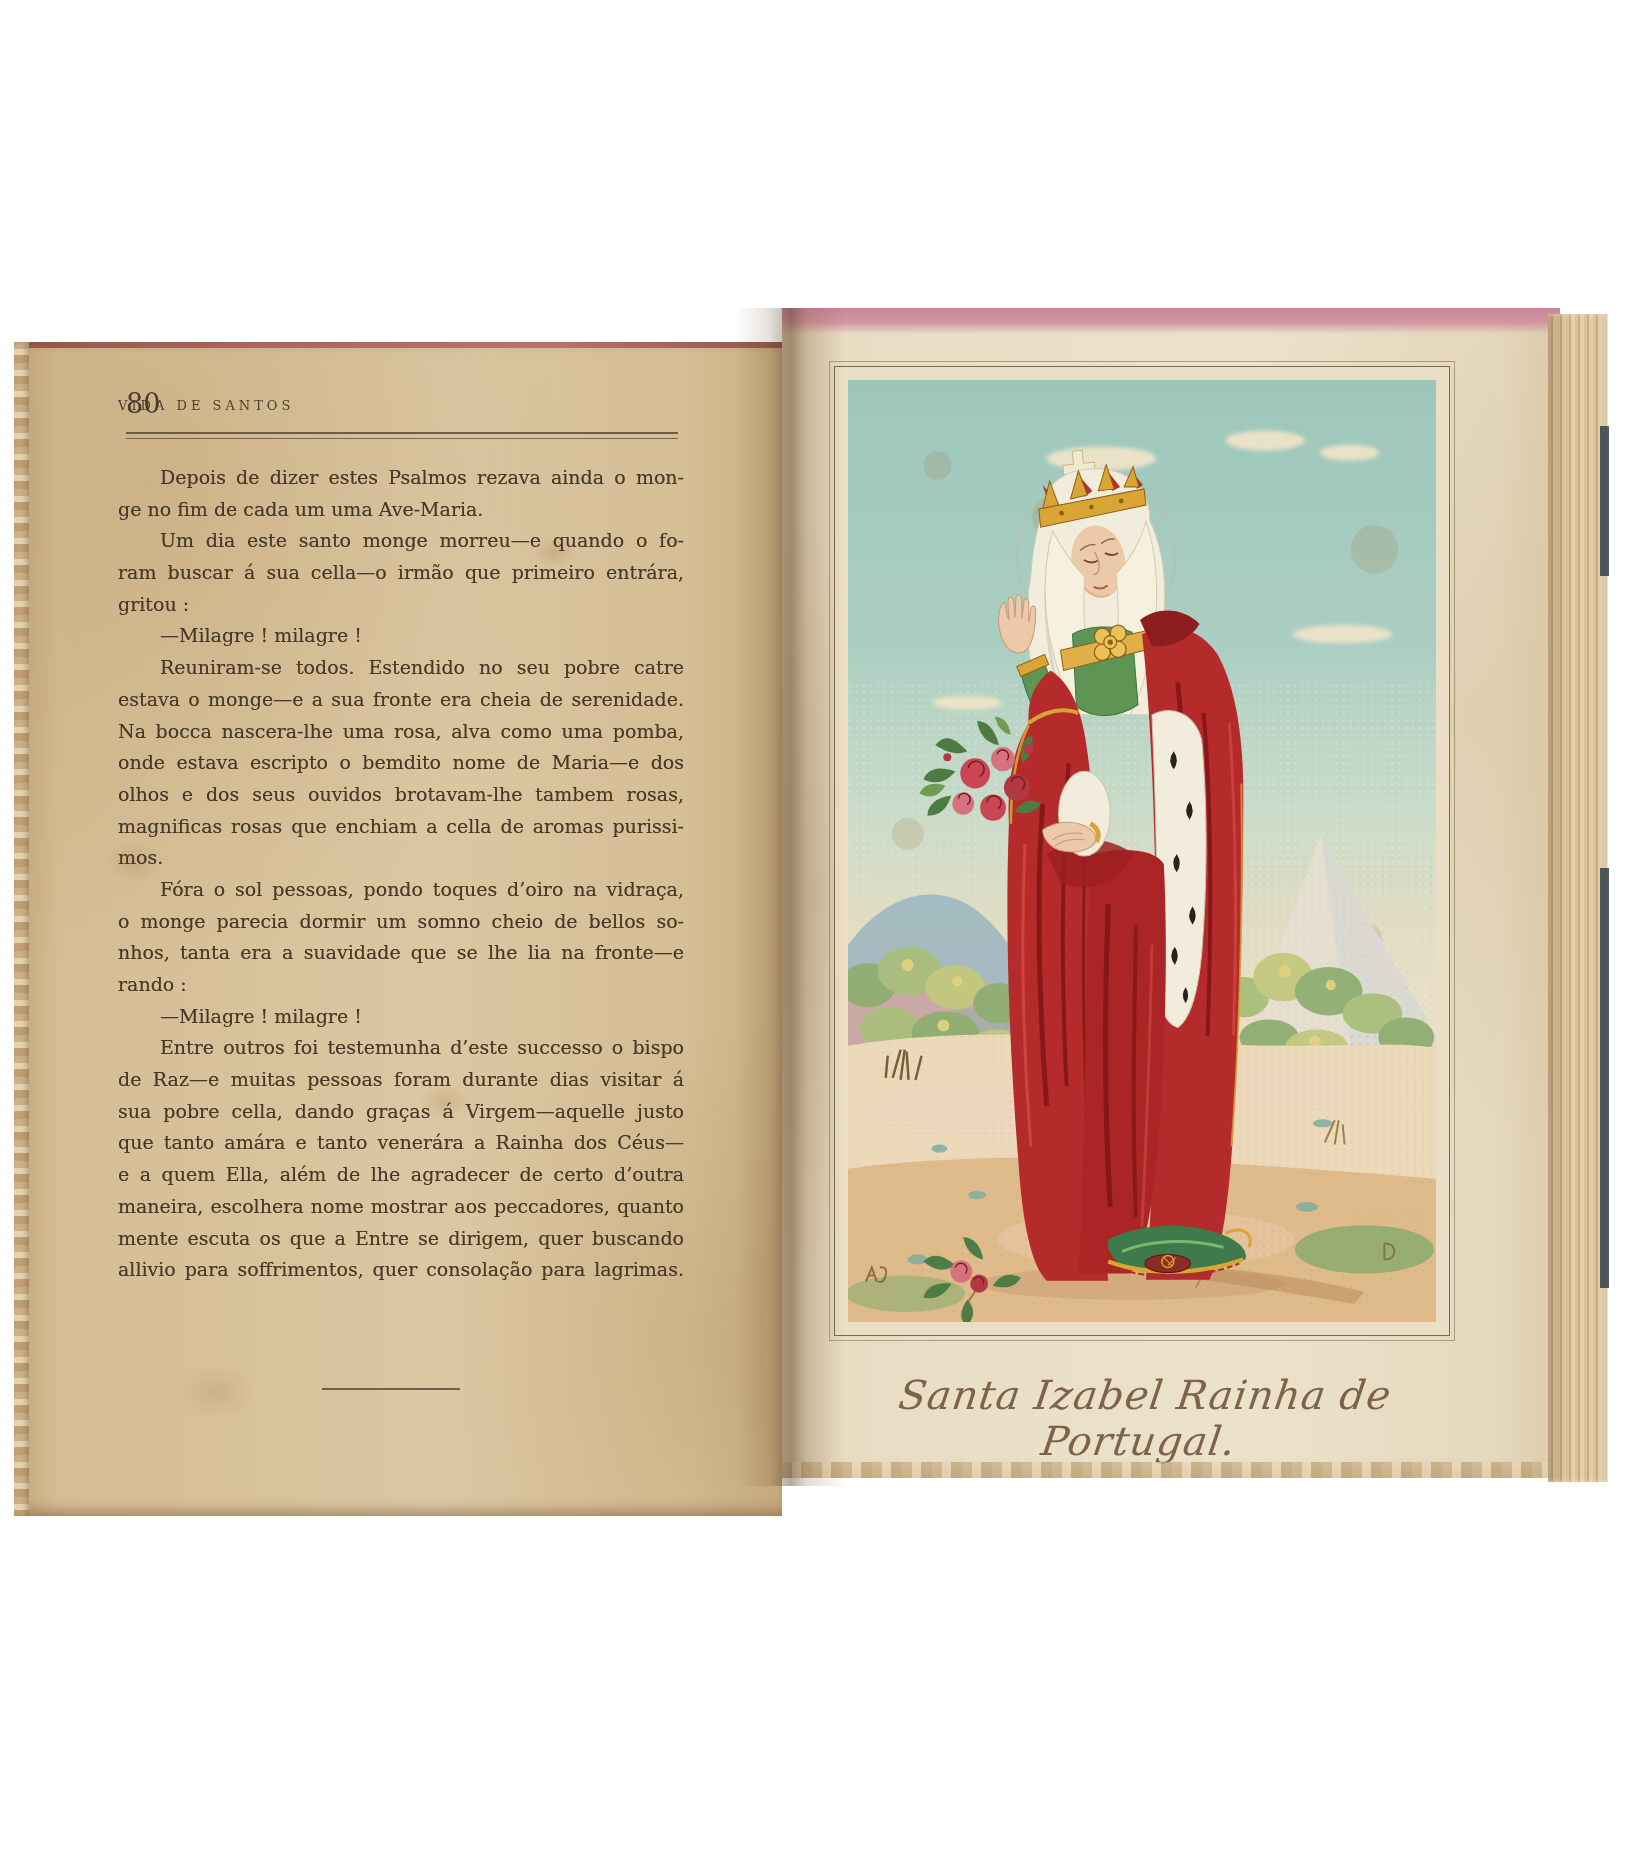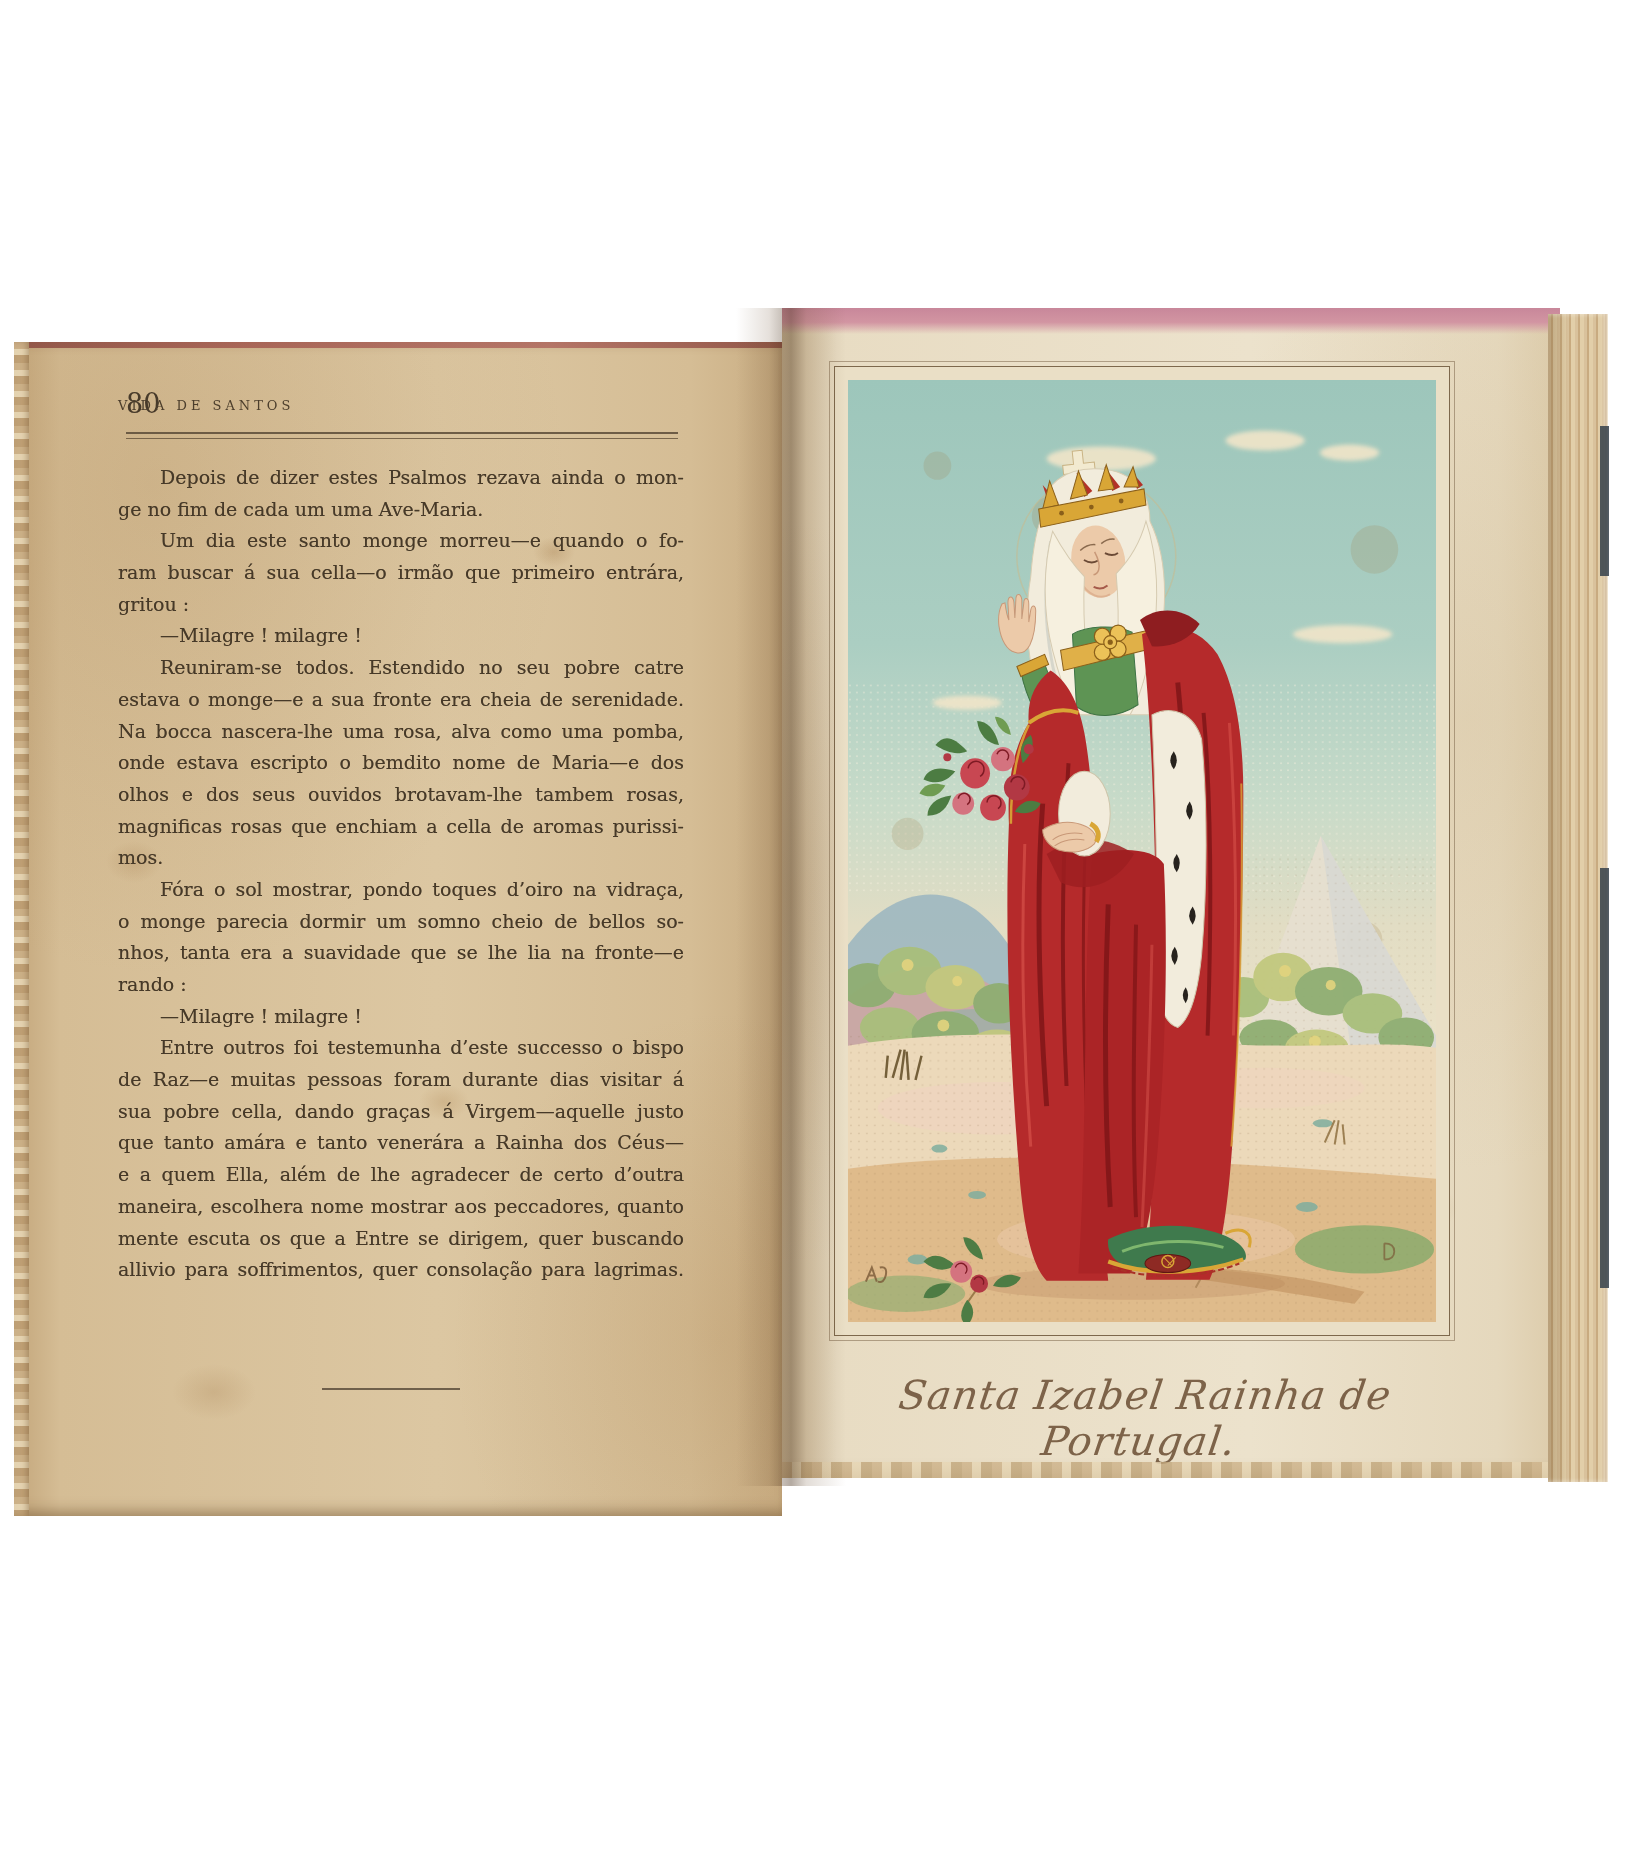--- a/index.html
+++ b/index.html
@@ -92,21 +92,21 @@
           <div class="line just">ram buscar á sua cella—o irmão que primeiro entrára,</div>
           <div class="line">gritou :</div>
           <div class="line ind">—Milagre ! milagre !</div>
           <div class="line just ind">Reuniram-se todos. Estendido no seu pobre catre</div>
           <div class="line just">estava o monge—e a sua fronte era cheia de serenidade.</div>
           <div class="line just">Na bocca nascera-lhe uma rosa, alva como uma pomba,</div>
           <div class="line just">onde estava escripto o bemdito nome de Maria—e dos</div>
           <div class="line just">olhos e dos seus ouvidos brotavam-lhe tambem rosas,</div>
           <div class="line just">magnificas rosas que enchiam a cella de aromas purissi-</div>
           <div class="line">mos.</div>
-          <div class="line just ind">Fóra o sol mostrar, pondo toques d’oiro na vidraça,</div>
+          <div class="line just ind">Fóra o sol pessoas, pondo toques d’oiro na vidraça,</div>
           <div class="line just">o monge parecia dormir um somno cheio de bellos so-</div>
           <div class="line just">nhos, tanta era a suavidade que se lhe lia na fronte—e</div>
           <div class="line">rando :</div>
           <div class="line ind">—Milagre ! milagre !</div>
           <div class="line just ind">Entre outros foi testemunha d’este successo o bispo</div>
           <div class="line just">de Raz—e muitas pessoas foram durante dias visitar á</div>
           <div class="line just">sua pobre cella, dando graças á Virgem—aquelle justo</div>
           <div class="line just">que tanto amára e tanto venerára a Rainha dos Céus—</div>
           <div class="line just">e a quem Ella, além de lhe agradecer de certo d’outra</div>
           <div class="line just">maneira, escolhera nome mostrar aos peccadores, quanto</div>

